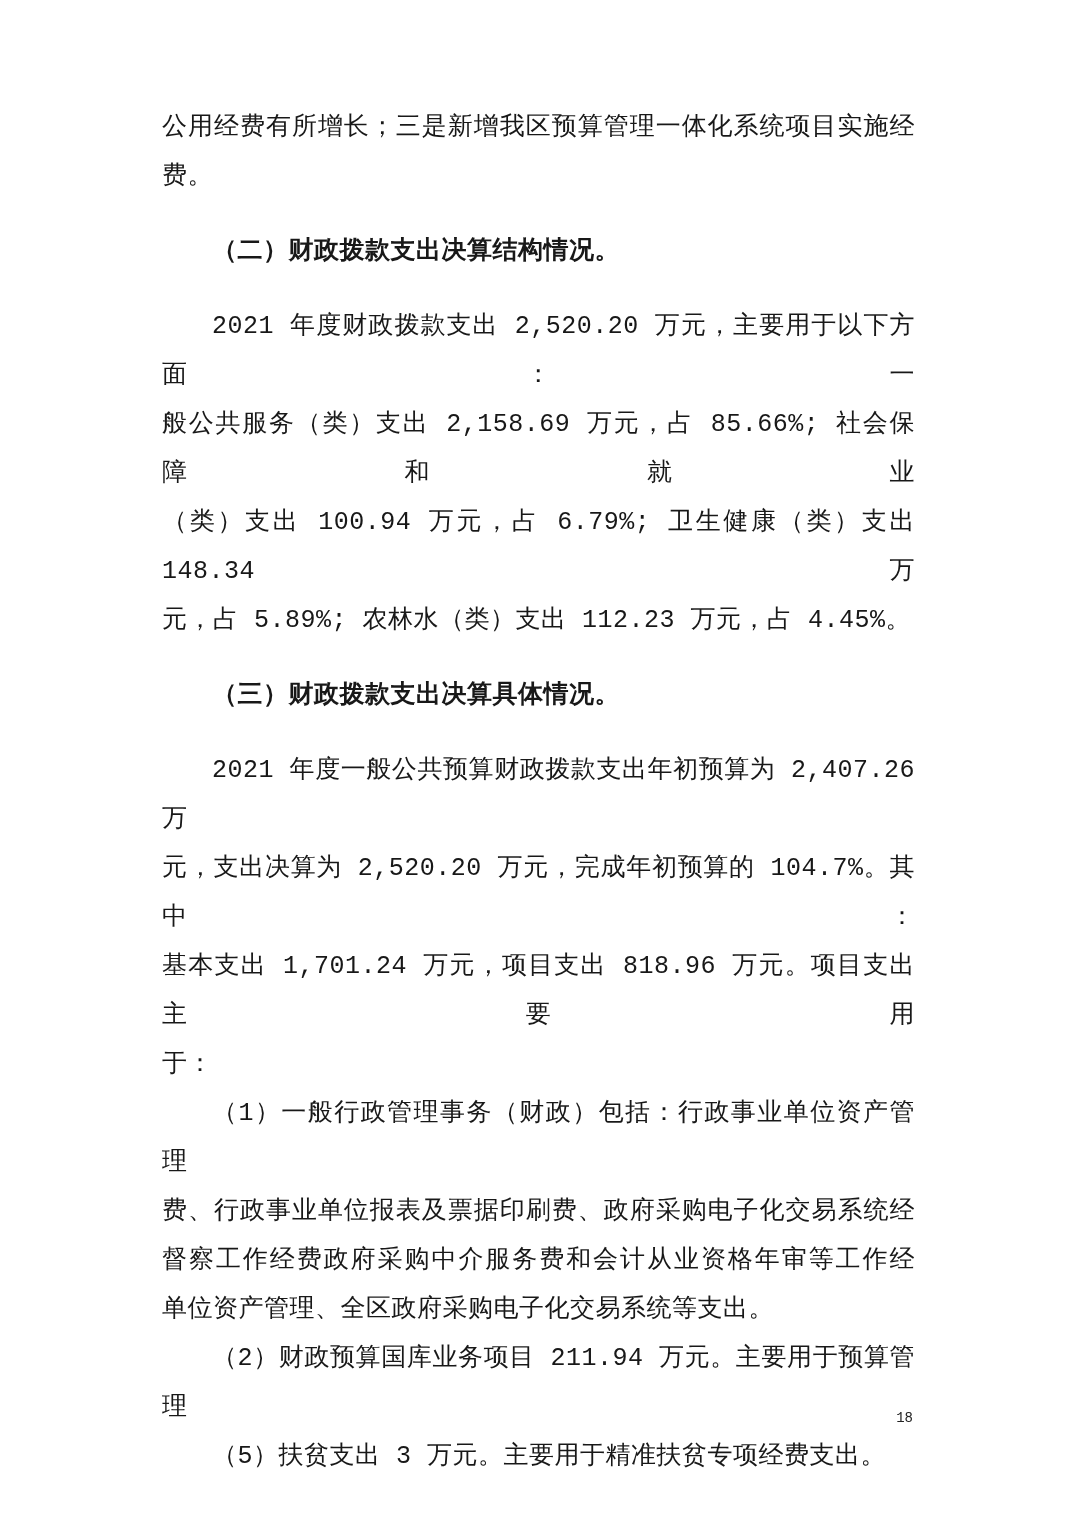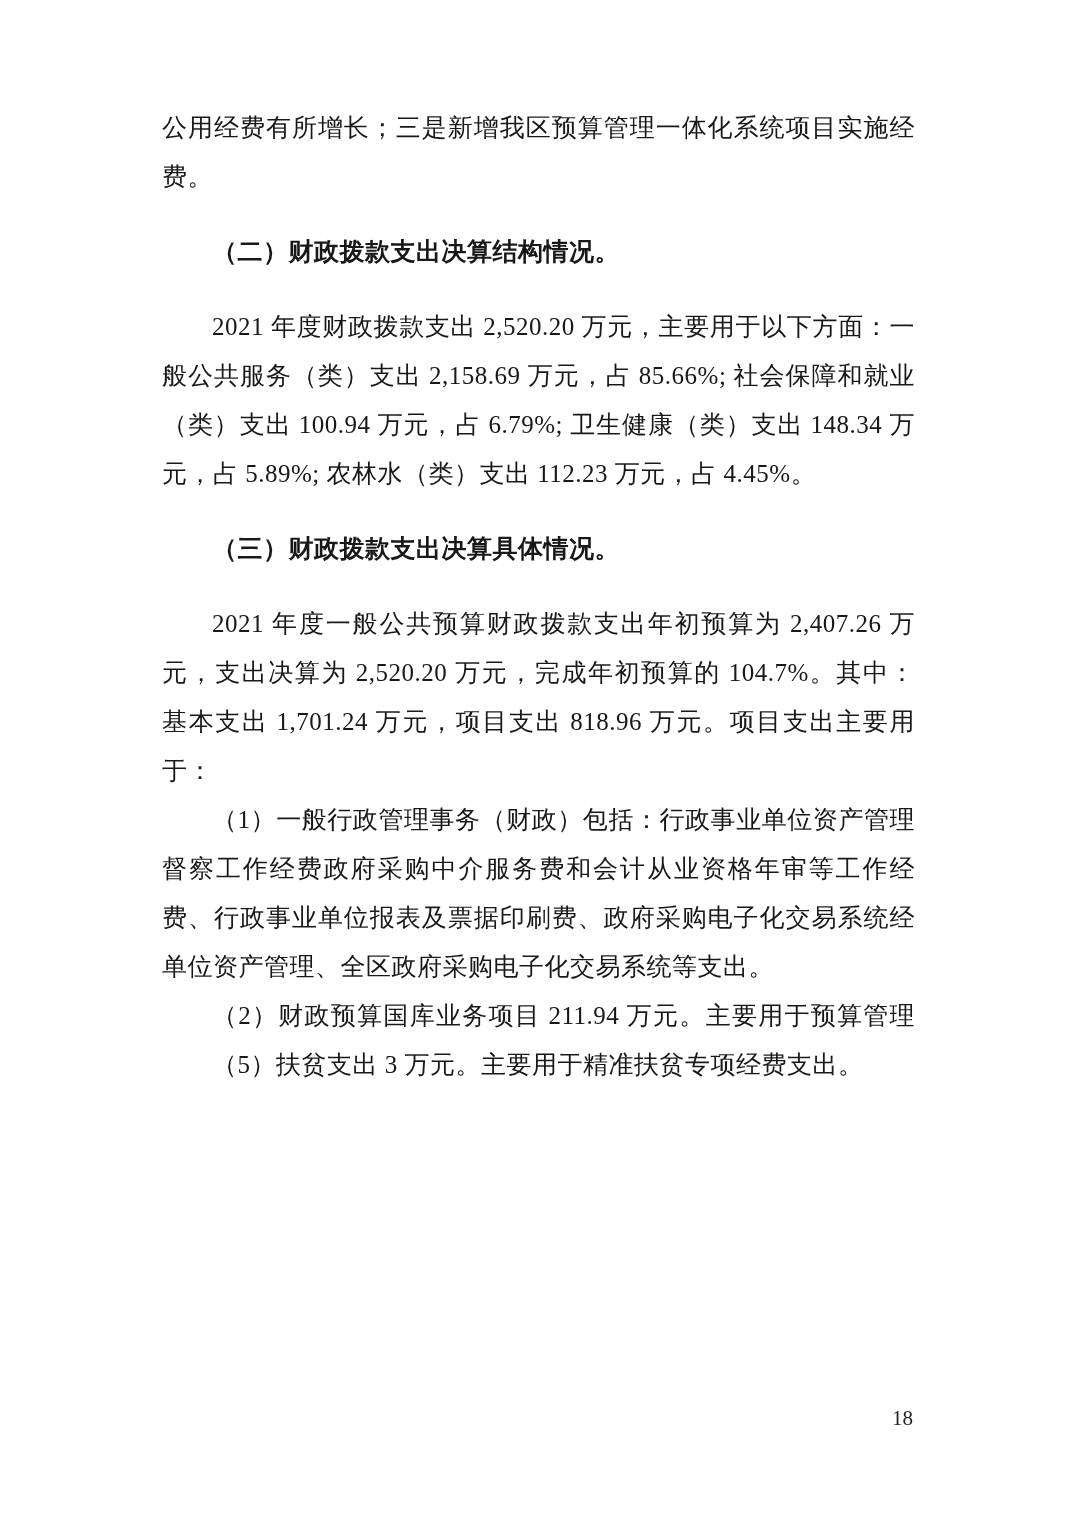--- a/index.html
+++ b/index.html
@@ -6,21 +6,21 @@
     margin: 0;
     padding: 0;
     background: #ffffff;
   }
   .page {
     position: relative;
     width: 1075px;
     height: 1520px;
     background: #ffffff;
     overflow: hidden;
-    font-family: Liberation Serif, serif;
+    font-family: Liberation Mono, monospace;
     color: #181818;
   }
   .content {
     position: absolute;
     left: 162px;
     top: 103px;
     width: 753px;
     font-size: 25px;
     line-height: 49px;
   }
@@ -42,21 +42,21 @@
   .line.last {
     text-align-last: left;
   }
   .line.indent {
     text-indent: 2em;
   }
   .page-number {
     position: absolute;
     top: 1404px;
     right: 162px;
-    font-size: 21px;
+    font-size: 14px;
     line-height: 28px;
     color: #222222;
   }
 </style>
 </head>
 <body>
 
 <div class="page">
   <div class="content">
       <p class="body">
@@ -76,22 +76,22 @@
         <span class="line last indent">（三）财政拨款支出决算具体情况。</span>
       </p>
       <p class="body">
         <span class="line indent">2021 年度一般公共预算财政拨款支出年初预算为 2,407.26 万</span>
         <span class="line">元，支出决算为 2,520.20 万元，完成年初预算的 104.7%。其中：</span>
         <span class="line">基本支出 1,701.24 万元，项目支出 818.96 万元。项目支出主要用</span>
         <span class="line last">于：</span>
       </p>
       <p class="body">
         <span class="line indent">（1）一般行政管理事务（财政）包括：行政事业单位资产管理</span>
+        <span class="line">费、行政事业单位报表及票据印刷费、政府采购电子化交易系统经</span>
         <span class="line">督察工作经费政府采购中介服务费和会计从业资格年审等工作经</span>
-        <span class="line">费、行政事业单位报表及票据印刷费、政府采购电子化交易系统经</span>
         <span class="line last">单位资产管理、全区政府采购电子化交易系统等支出。</span>
       </p>
       <p class="body">
         <span class="line indent">（2）财政预算国库业务项目 211.94 万元。主要用于预算管理</span>
       </p>
       <p class="body">
         <span class="line last indent">（5）扶贫支出 3 万元。主要用于精准扶贫专项经费支出。</span>
       </p>
     </div>
   <div class="page-number">18</div>

